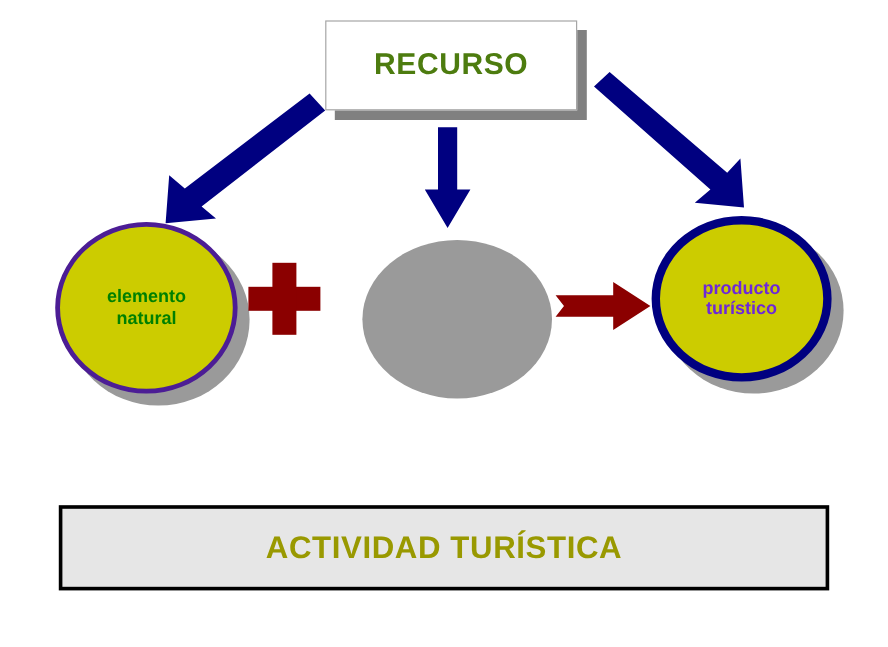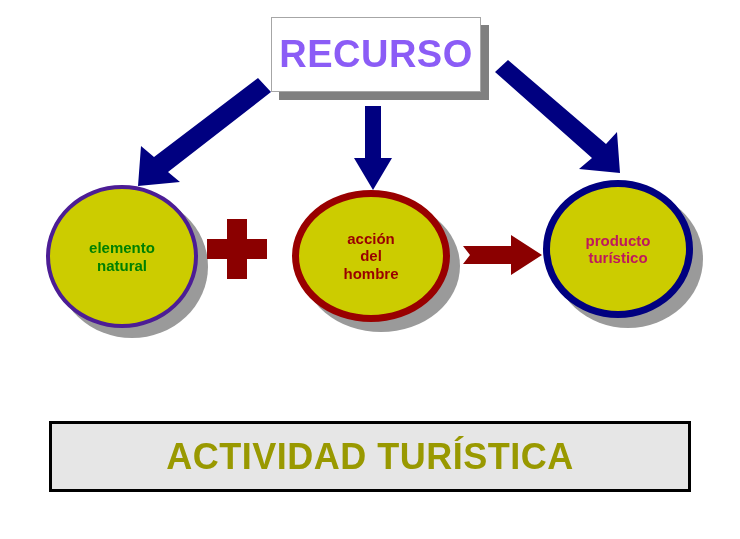--- a/index.html
+++ b/index.html
@@ -33,23 +33,23 @@
     top: 17px;
     width: 208px;
     height: 73px;
     background: #ffffff;
     border: 1px solid #a6a6a6;
     display: flex;
     align-items: center;
     justify-content: center;
   }
   .recurso-label {
-    font-size: 38px;
+    font-size: 25px;
     font-weight: bold;
-    color: #8b5cf6;
+    color: #4d7c0f;
     letter-spacing: 0.5px;
     white-space: nowrap;
   }
 
   
   .arrow-svg {
     position: absolute;
     overflow: visible;
   }
 
@@ -102,21 +102,21 @@
   }
 
   #node-producto {
     left: 543px;
     top: 180px;
     width: 150px;
     height: 138px;
     background: #cccc00;
     border: 7px solid #000080;
   }
-  #node-producto .node-label { color: #be185d; }
+  #node-producto .node-label { color: #6d28d9; }
   #shadow-producto {
     left: 553px; top: 190px; width: 150px; height: 138px;
   }
 
   
   #plus-sign {
     position: absolute;
     left: 207px;
     top: 219px;
     width: 60px;
@@ -143,21 +143,21 @@
     width: 642px;
     height: 71px;
     background: #e6e6e6;
     border: 3px solid #000000;
     box-sizing: border-box;
     display: flex;
     align-items: center;
     justify-content: center;
   }
   #banner-label {
-    font-size: 36px;
+    font-size: 26px;
     font-weight: bold;
     color: #999900;
     letter-spacing: 0.5px;
     white-space: nowrap;
   }
 </style>
 </head>
 <body>
 
 <div id="canvas">
@@ -186,25 +186,20 @@
   <div class="node" id="node-elemento">
     <span class="node-label">elemento
 natural</span>
   </div>
 
   <div id="plus-sign">
     <div class="bar-h"></div>
     <div class="bar-v"></div>
   </div>
 
-  <div class="node" id="node-accion">
-    <span class="node-label">acción
-del
-hombre</span>
-  </div>
 
   <svg class="arrow-svg" style="left:463px; top:234px;" width="80" height="42" viewBox="0 0 80 42">
     <polygon points="0,12 7,21 0,30 48,30 48,41 79,21 48,1 48,12" fill="#8b0000"></polygon>
   </svg>
 
   <div class="node" id="node-producto">
     <span class="node-label">producto
 turístico</span>
   </div>
 

